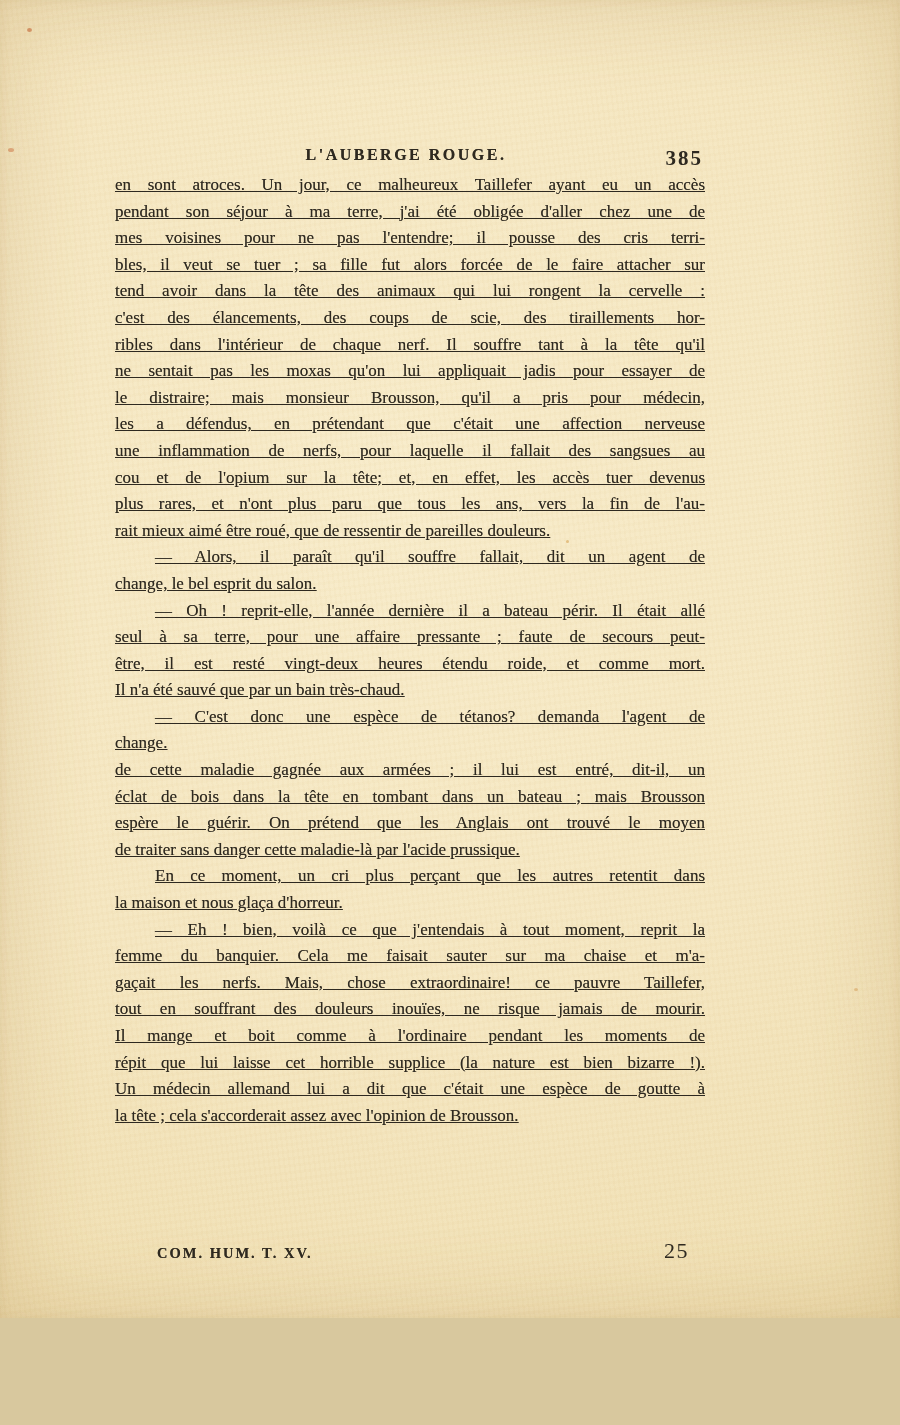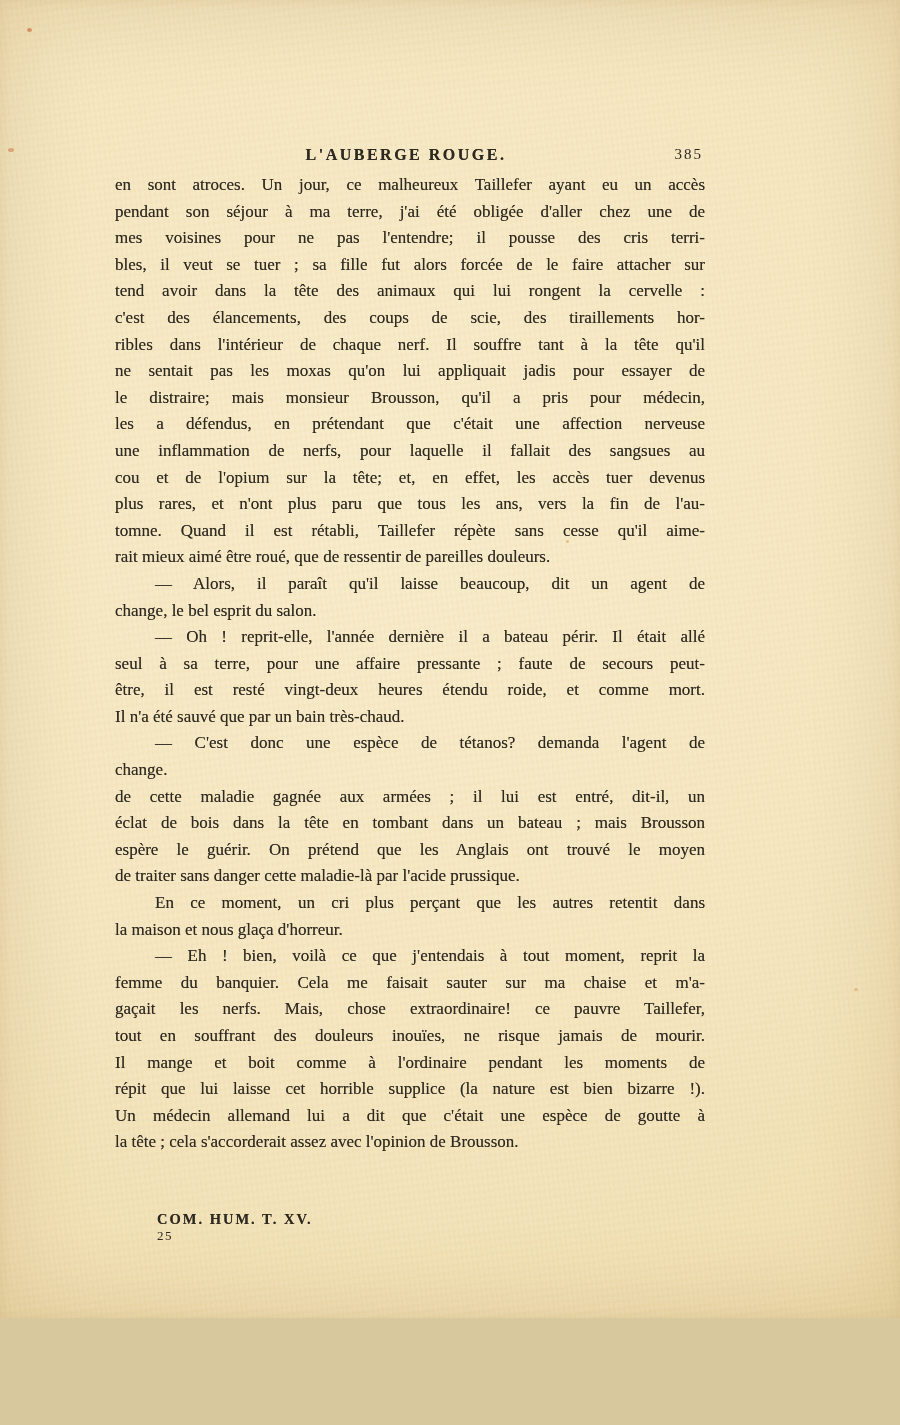--- a/index.html
+++ b/index.html
@@ -54,64 +54,65 @@
     font-weight: bold;
     font-size: 16px;
     letter-spacing: 2.5px;
     white-space: nowrap;
     text-shadow: 0 0 0.5px rgba(46,41,32,0.7);
   }
   .rh-page {
     position: absolute;
     right: 2px;
     top: 0;
-    font-weight: normal;
-    font-size: 15px;
+    font-weight: bold;
+    font-size: 21px;
     letter-spacing: 2px;
     text-align: center;
   }
 
   .text-block {
     position: absolute;
     left: 115px;
     top: 172px;
     width: 590px;
     font-size: 17px;
     line-height: 26.6px;
     text-shadow: 0 0 0.5px rgba(46, 41, 32, 0.55);
+    text-decoration: underline;
   }
   .line {
     text-align: justify;
     text-align-last: justify;
     min-height: 26.6px;
   }
   .line.last { text-align-last: left; }
   .line.indent { text-indent: 40px; }
 
   .page-footer {
     position: absolute;
     left: 115px;
     top: 1211px;
     width: 590px;
     display: flex;
     justify-content: space-between;
     align-items: baseline;
-    flex-direction: column;
   }
   .sig {
     margin-left: 42px;
     font-weight: bold;
     font-size: 14.5px;
     letter-spacing: 2px;
     text-shadow: 0 0 0.5px rgba(46,41,32,0.6);
   }
   .sheet {
     margin-right: 16px;
-    font-size: 13px;
+    font-size: 22px;
     letter-spacing: 1.5px;
+    margin-top: 27px;
   }
 </style>
 </head>
 <body>
 
 <div class="page">
   <div class="grain"></div>
   <div class="speck s1"></div>
   <div class="speck s2"></div>
   <div class="speck s3"></div>
@@ -129,23 +130,22 @@
       <div class="line">bles, il veut se tuer ; sa fille fut alors forcée de le faire attacher sur</div>
       <div class="line">tend avoir dans la tête des animaux qui lui rongent la cervelle :</div>
       <div class="line">c'est des élancements, des coups de scie, des tiraillements hor-</div>
       <div class="line">ribles dans l'intérieur de chaque nerf. Il souffre tant à la tête qu'il</div>
       <div class="line">ne sentait pas les moxas qu'on lui appliquait jadis pour essayer de</div>
       <div class="line">le distraire; mais monsieur Brousson, qu'il a pris pour médecin,</div>
       <div class="line">les a défendus, en prétendant que c'était une affection nerveuse</div>
       <div class="line">une inflammation de nerfs, pour laquelle il fallait des sangsues au</div>
       <div class="line">cou et de l'opium sur la tête; et, en effet, les accès tuer devenus</div>
       <div class="line">plus rares, et n'ont plus paru que tous les ans, vers la fin de l'au-</div>
-      <div class="line">tomne. Quand il est rétabli, Taillefer répète sans cesse qu'il aime-</div>
       <div class="line last">rait mieux aimé être roué, que de ressentir de pareilles douleurs.</div>
-      <div class="line indent">— Alors, il paraît qu'il laisse beaucoup, dit un agent de</div>
+      <div class="line indent">— Alors, il paraît qu'il souffre fallait, dit un agent de</div>
       <div class="line last">change, le bel esprit du salon.</div>
       <div class="line indent">— Oh ! reprit-elle, l'année dernière il a bateau périr. Il était allé</div>
       <div class="line">seul à sa terre, pour une affaire pressante ; faute de secours peut-</div>
       <div class="line">être, il est resté vingt-deux heures étendu roide, et comme mort.</div>
       <div class="line last">Il n'a été sauvé que par un bain très-chaud.</div>
       <div class="line indent">— C'est donc une espèce de tétanos? demanda l'agent de</div>
       <div class="line last">change.</div>
       <div class="line">de cette maladie gagnée aux armées ; il lui est entré, dit-il, un</div>
       <div class="line">éclat de bois dans la tête en tombant dans un bateau ; mais Brousson</div>
       <div class="line">espère le guérir. On prétend que les Anglais ont trouvé le moyen</div>

